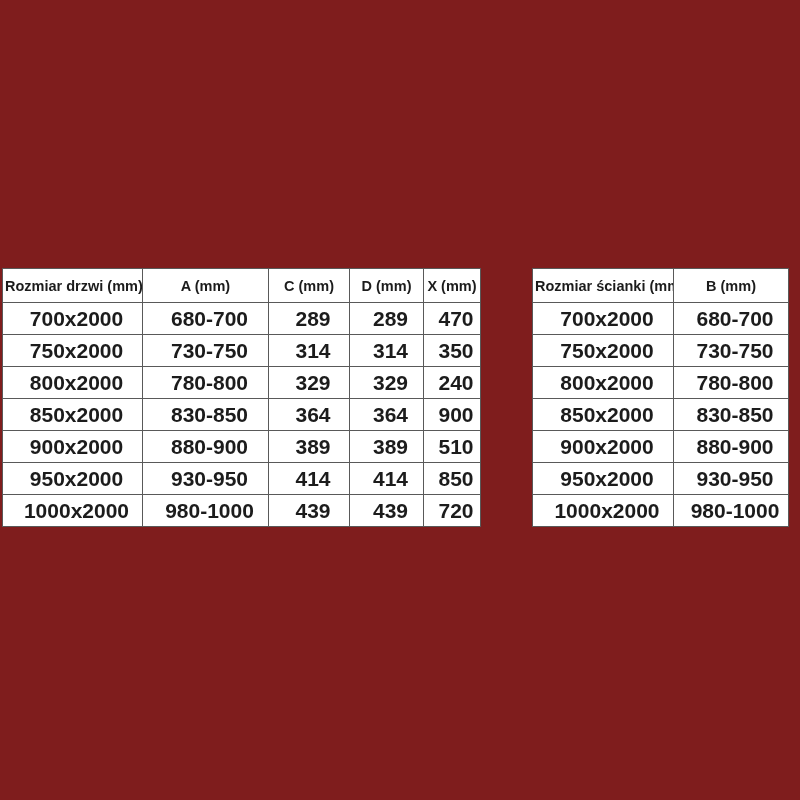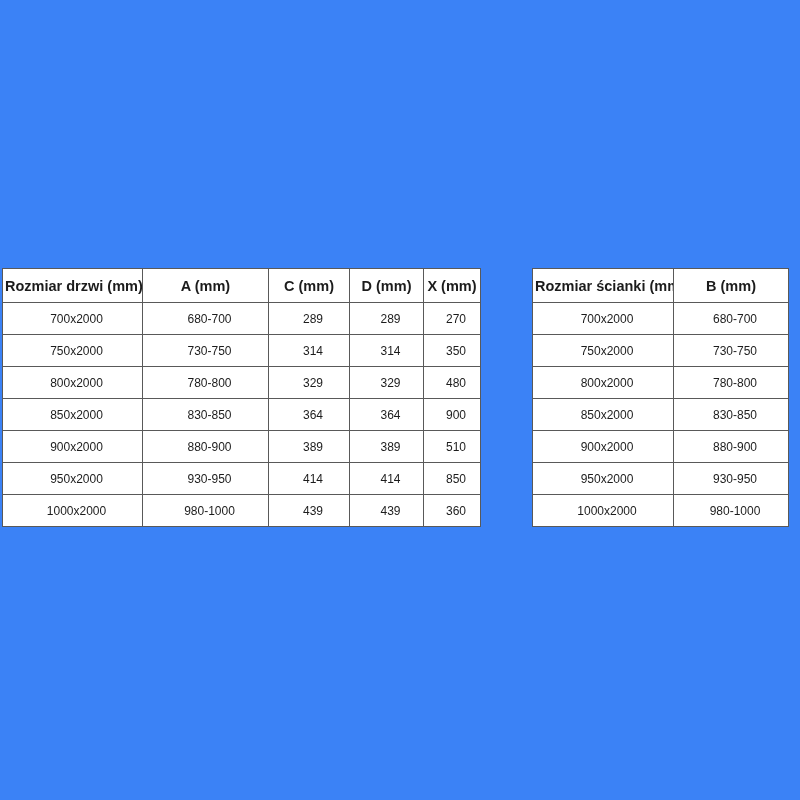--- a/index.html
+++ b/index.html
@@ -4,21 +4,21 @@
 <style>
   html, body {
     margin: 0;
     padding: 0;
     background: #ffffff;
   }
   .canvas {
     position: relative;
     width: 800px;
     height: 800px;
-    background: #3b82f6;
+    background: #7f1d1d;
     font-family: "Liberation Sans", sans-serif;
     overflow: hidden;
   }
   table.spec-table {
     position: absolute;
     border-collapse: collapse;
     table-layout: fixed;
     background: #ffffff;
   }
   table.spec-table.left-table {
@@ -40,22 +40,22 @@
     padding: 0 2px;
     overflow: hidden;
     white-space: nowrap;
   }
   table.spec-table th {
     font-size: 14.5px;
     font-weight: bold;
     height: 33px;
   }
   table.spec-table td {
-    font-size: 12px;
-    font-weight: normal;
+    font-size: 21px;
+    font-weight: bold;
     height: 31px;
     padding-left: 10px;
   }
 </style>
 </head>
 <body>
 
 <div class="canvas">
 
   <table class="spec-table left-table">
@@ -74,35 +74,35 @@
           <th>D (mm)</th>
           <th>X (mm)</th>
         </tr>
       </thead>
       <tbody>
         <tr>
           <td>700x2000</td>
           <td>680-700</td>
           <td>289</td>
           <td>289</td>
-          <td>270</td>
+          <td>470</td>
         </tr>
         <tr>
           <td>750x2000</td>
           <td>730-750</td>
           <td>314</td>
           <td>314</td>
           <td>350</td>
         </tr>
         <tr>
           <td>800x2000</td>
           <td>780-800</td>
           <td>329</td>
           <td>329</td>
-          <td>480</td>
+          <td>240</td>
         </tr>
         <tr>
           <td>850x2000</td>
           <td>830-850</td>
           <td>364</td>
           <td>364</td>
           <td>900</td>
         </tr>
         <tr>
           <td>900x2000</td>
@@ -116,21 +116,21 @@
           <td>930-950</td>
           <td>414</td>
           <td>414</td>
           <td>850</td>
         </tr>
         <tr>
           <td>1000x2000</td>
           <td>980-1000</td>
           <td>439</td>
           <td>439</td>
-          <td>360</td>
+          <td>720</td>
         </tr>
       </tbody>
     </table>
 
   <table class="spec-table right-table">
     <colgroup>
       <col style="width:141px">
       <col style="width:115px">
     </colgroup>
   <thead>

